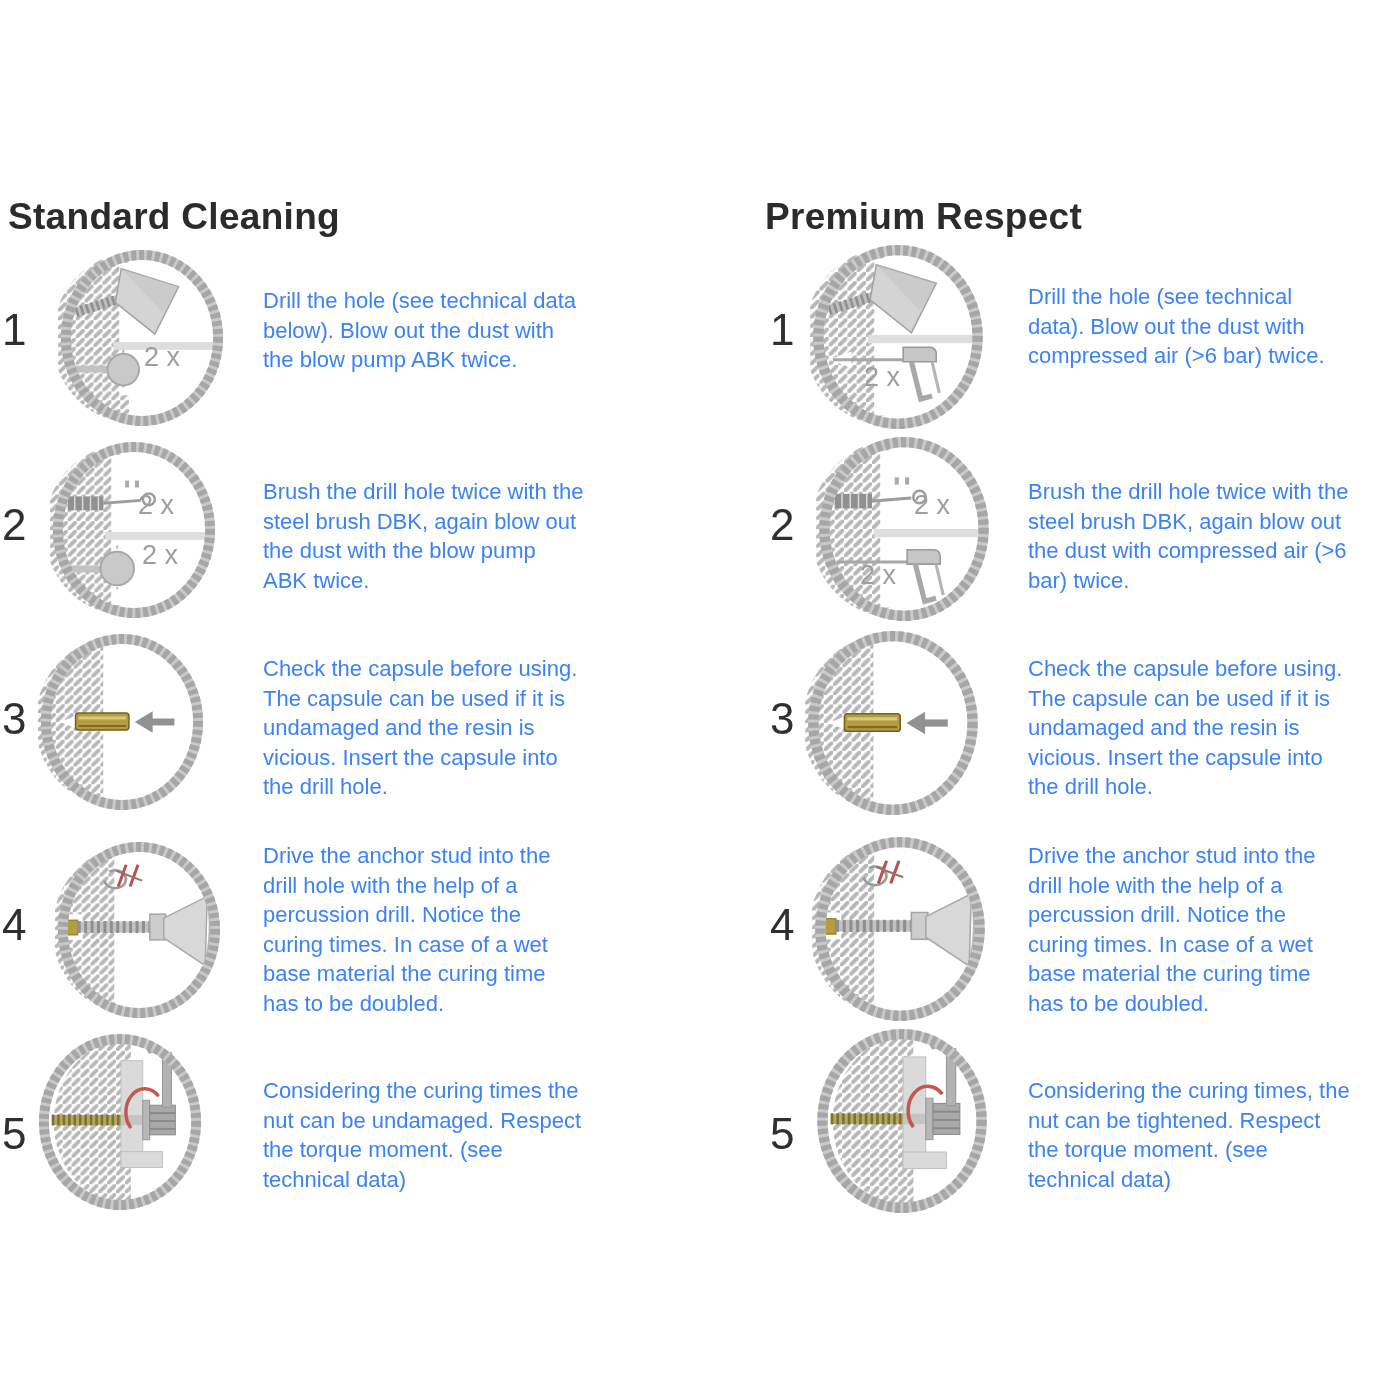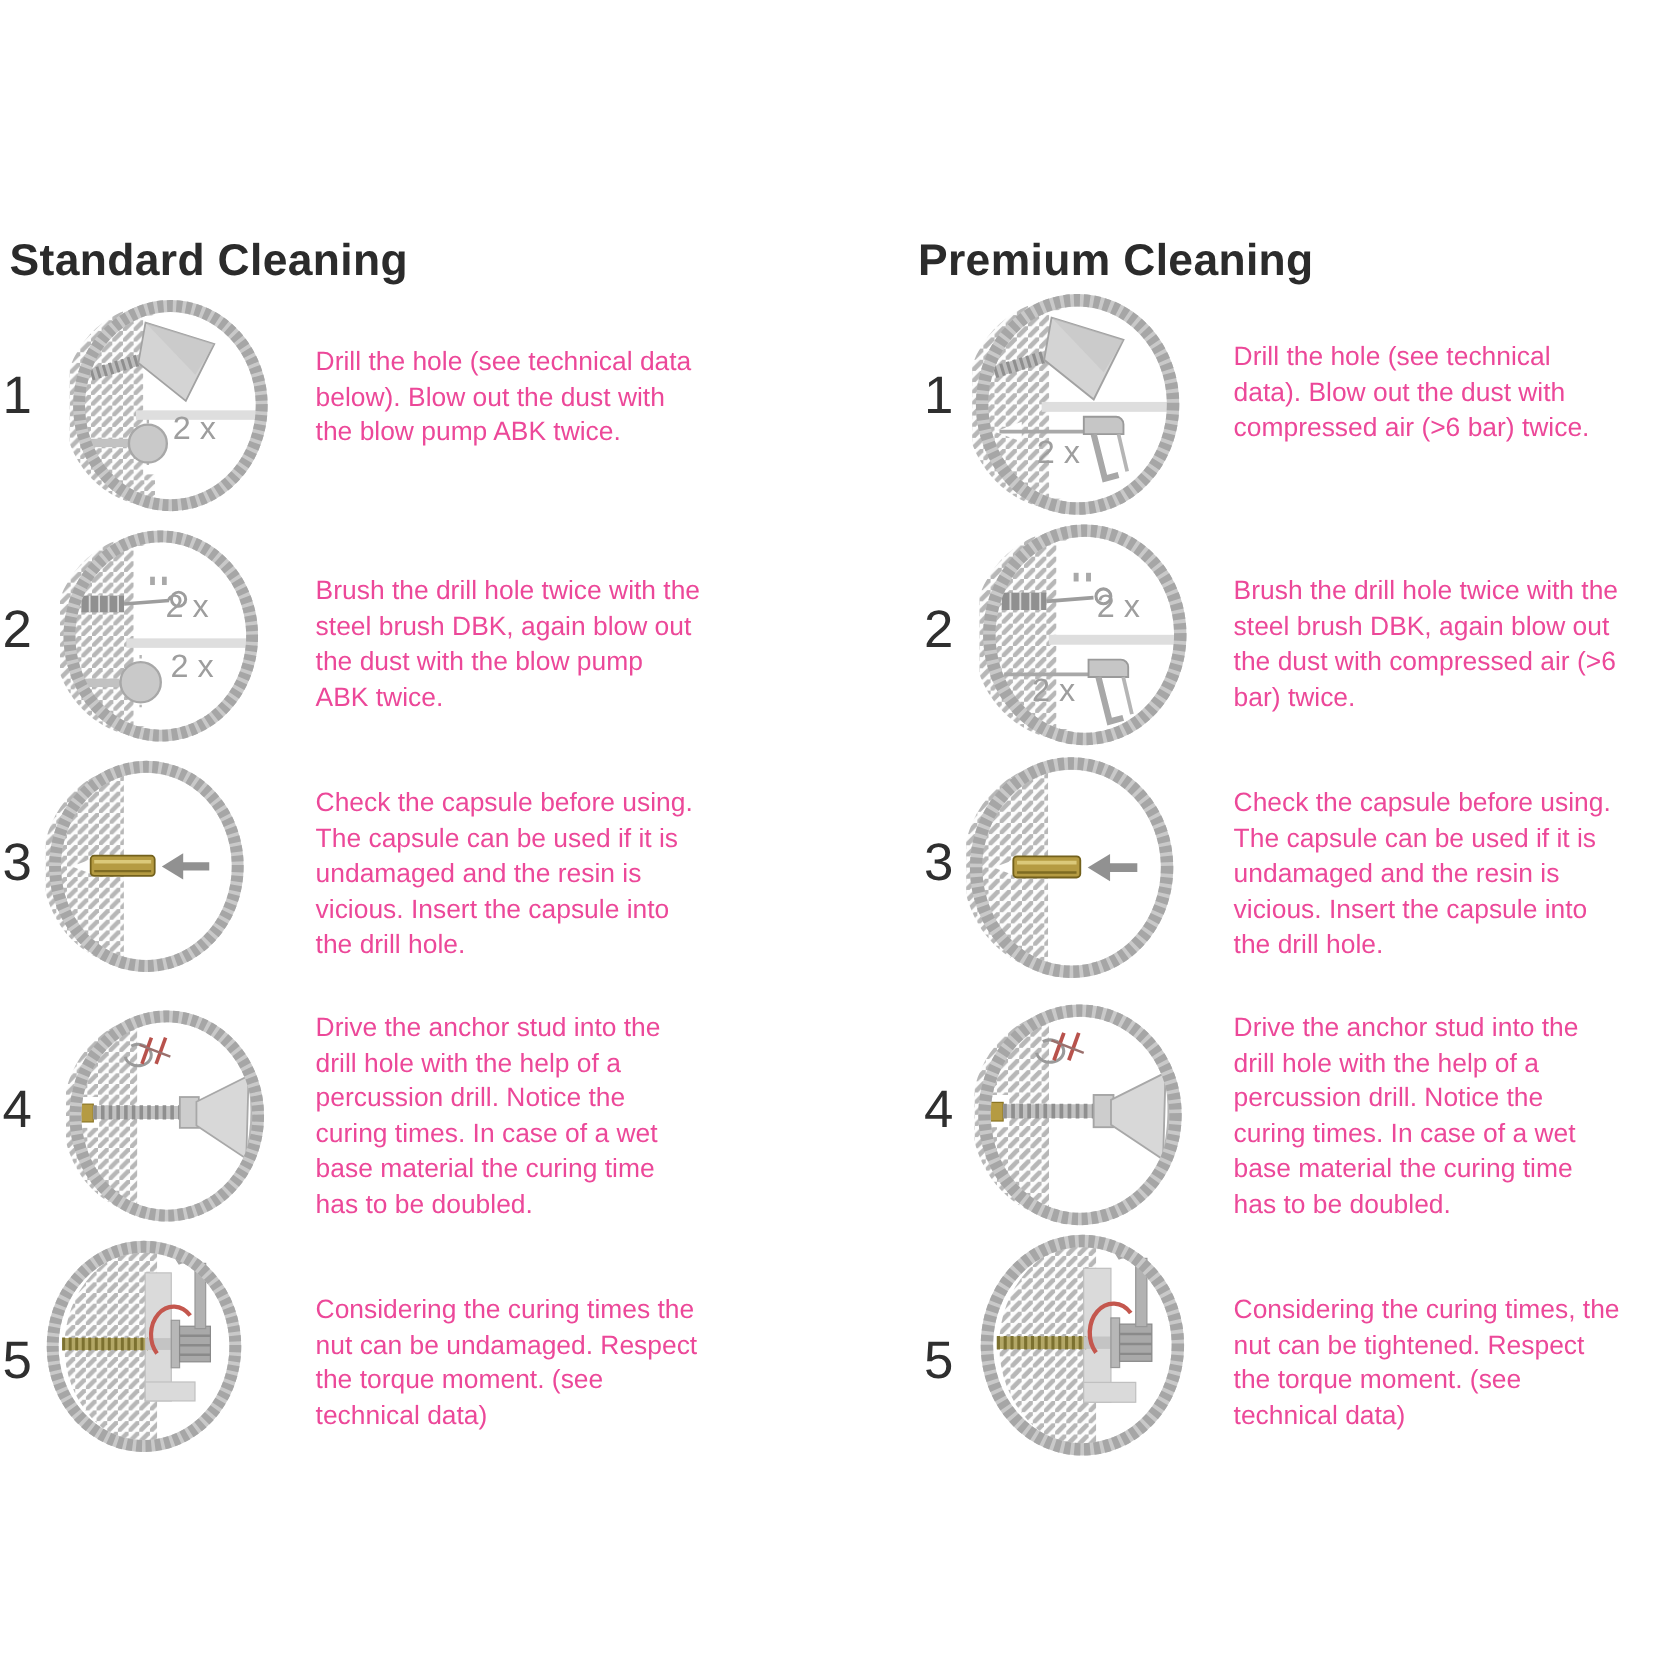--- a/index.html
+++ b/index.html
@@ -14,21 +14,21 @@
   .num{
     position:absolute;font-size:44px;line-height:1;color:#2f2f2f;
   }
   .illus{position:absolute;}
   .illus svg{display:block;}
   .lbl{
     position:absolute;font-size:27px;line-height:1;color:#9e9e9e;white-space:pre;
   }
   .txt{
     position:absolute;width:392px;font-size:22px;line-height:29.5px;
-    color:#ec4899;white-space:pre-line;
+    color:#3b82f6;white-space:pre-line;
   }
 </style>
 </head>
 <body>
 
 <div class="sheet">
 
   <svg width="0" height="0" style="position:absolute" aria-hidden="true">
     <defs>
       <pattern id="hatchp" width="9" height="9" patternUnits="userSpaceOnUse">
@@ -158,21 +158,21 @@
       <path d="M128,23 q-7,-9 -15,-4" fill="none" stroke="#a5a5a5" stroke-width="5"></path>
       <ellipse cx="85" cy="90" rx="77" ry="84" fill="none" stroke="#c9c9c9" stroke-width="10"></ellipse>
       <ellipse cx="85" cy="90" rx="77" ry="84" fill="none" stroke="#a6a6a6" stroke-width="10" stroke-dasharray="5 3"></ellipse>
     </svg>
   </div>
   <div class="txt" style="left:263px;top:1076px">Considering the curing times the
 nut can be undamaged. Respect
 the torque moment. (see
 technical data)</div>
 
-  <div class="title" style="left:765px;top:196px">Premium Cleaning</div>
+  <div class="title" style="left:765px;top:196px">Premium Respect</div>
 
   <div class="num" style="left:770px;top:308px">1</div>
   <div class="illus" style="left:810px;top:244px">
     <svg viewBox="0 0 170 180" width="176" height="186">
       <path d="M72,5.2 A77,84 0 0 0 72,174.8 Z" fill="url(#hatchp)"></path>
       <rect x="62" y="14" width="40" height="152" fill="#ffffff"></rect>
       <line x1="18" y1="64" x2="70" y2="48" stroke="#bdbdbd" stroke-width="9"></line>
       <line x1="18" y1="64" x2="70" y2="48" stroke="#8f8f8f" stroke-width="10" stroke-dasharray="2.5 3"></line>
       <polygon points="64,20 122,38 98,86 58,54" fill="#d4d4d4" stroke="#a2a2a2" stroke-width="1.5"></polygon>
       <polygon points="64,20 122,38 106,64" fill="#c2c2c2" opacity="0.55"></polygon>

